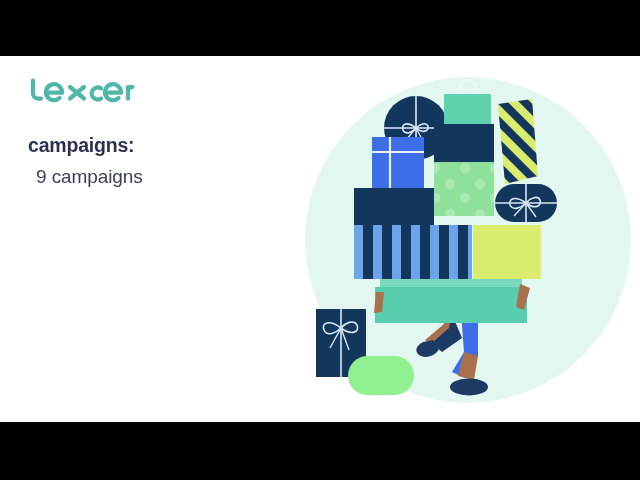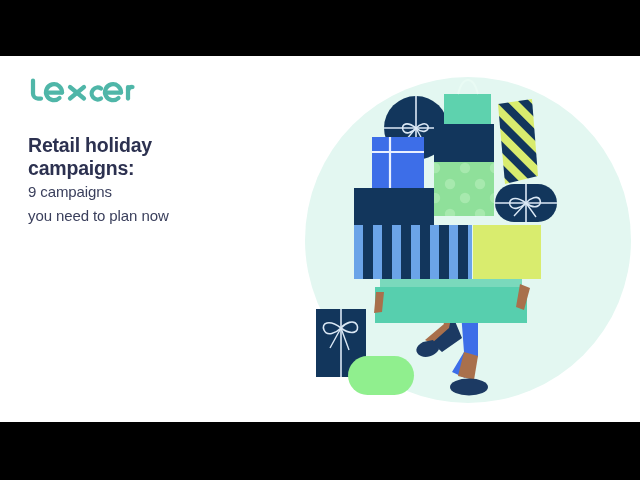--- a/index.html
+++ b/index.html
@@ -18,22 +18,22 @@
   
   #textcol{position:absolute;left:28px;top:20px;width:280px;}
 
   #logo{display:block;height:30px;width:110px;margin-bottom:28px;}
 
   .headline{
     font-size:19.5px;line-height:23px;font-weight:bold;color:#2c3150;
     letter-spacing:-0.2px;margin:0;
   }
   .subline{
-    font-size:15px;line-height:24px;font-weight:normal;color:#3a3f5c;
-    letter-spacing:-0.1px;margin:0;
+    font-size:19px;line-height:24px;font-weight:normal;color:#3a3f5c;
+    letter-spacing:-0.1px;margin:8px;
   }
   .headline span,.subline span{display:block;white-space:nowrap;}
 
   
   #art{position:absolute;left:292px;top:0;width:348px;height:366px;}
   #art svg{display:block;width:348px;height:366px;}
 </style>
 </head>
 <body>
 
@@ -60,27 +60,25 @@
 
           <path d="M186 32 a16 16 0 1 0 -5 11"></path>
           <path d="M155 32 L186 32"></path>
 
           <path d="M200 44 L200 21"></path>
           <path d="M200 28 a9 9 0 0 1 9 -7"></path>
         </g>
       </svg>
 
       <h1 class="headline">
-        <span>Retail holiday</span>
         <span>campaigns:</span>
       </h1>
 
       <p class="subline">
         <span>9 campaigns</span>
-        <span>you need to plan now</span>
       </p>
     </div>
 
     <div id="art">
       <svg viewBox="0 0 348 366">
         <defs>
 
           <pattern id="diagStripe" width="16" height="16" patternUnits="userSpaceOnUse" patternTransform="rotate(-45)">
             <rect width="16" height="16" fill="#d9ec6e"></rect>
             <rect width="8" height="16" fill="#12365c"></rect>

